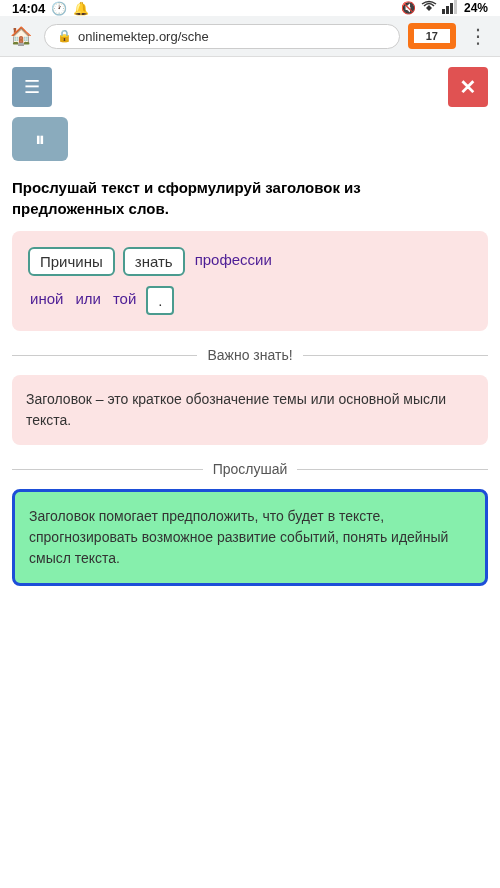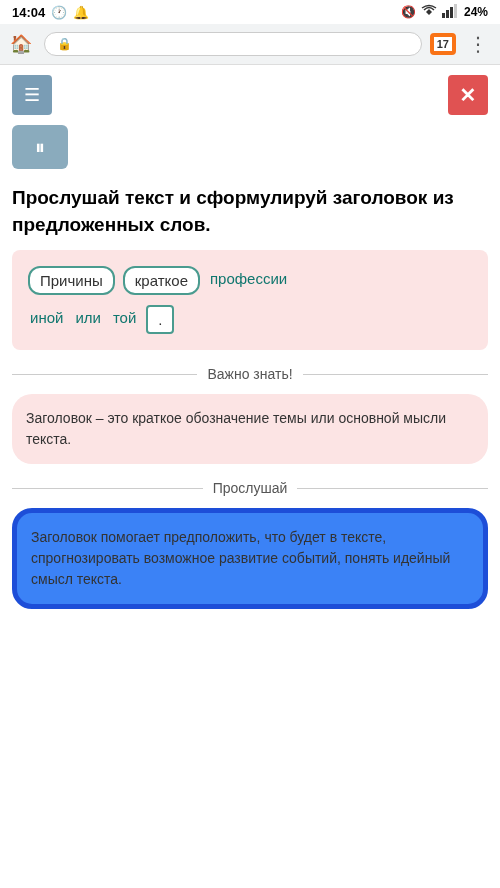--- a/index.html
+++ b/index.html
@@ -14,21 +14,21 @@
 
     
     .status-bar {
       display: flex;
       align-items: center;
       justify-content: space-between;
       padding: 6px 12px;
       background: #fff;
       font-size: 13px;
       font-weight: bold;
-      height: 24px;
+      height: 16px;
     }
     .status-left { display: flex; align-items: center; gap: 6px; }
     .status-right { display: flex; align-items: center; gap: 4px; font-size: 12px; }
 
     
     .browser-bar {
       display: flex;
       align-items: center;
       padding: 6px 8px;
       background: #f1f3f4;
@@ -48,23 +48,23 @@
       padding: 4px 12px;
       display: flex;
       align-items: center;
       gap: 6px;
       font-size: 13px;
       color: #333;
     }
     .browser-url-bar .lock-icon { font-size: 12px; color: #555; }
     .browser-tab-count {
       background: #fff;
-      border: 4px solid #f97316;
-      border-radius: 4px;
-      padding: 1px 3px;
+      border: 6px solid #f97316;
+      border-radius: 4px;
+      padding: 1px 12px;
       font-size: 11px;
       font-weight: bold;
       color: #333;
     }
     .browser-menu-btn { font-size: 20px; color: #555; padding: 0 4px; }
 
     
     .page-content {
       padding: 0;
     }
@@ -103,52 +103,52 @@
       background: #8aabbd;
       border-radius: 6px;
       width: 56px; height: 44px;
       display: flex; align-items: center; justify-content: center;
       color: #fff; font-size: 20px;
     }
 
     
     .task-description {
       padding: 0 28px 12px 12px;
-      font-size: 19px;
+      font-size: 15px;
       font-weight: bold;
       line-height: 1.4;
     }
 
     
     .word-selection-box {
       margin: 0 12px 16px 12px;
       background: #fce4e4;
       border-radius: 8px;
       padding: 16px;
     }
     .word-row {
       display: flex;
       flex-wrap: wrap;
       gap: 8px;
       margin-bottom: 10px;
     }
     .word-row:last-child { margin-bottom: 0; }
     .word-tag {
       border: 2px solid #4a9b8f;
-      border-radius: 12px;
+      border-radius: 6px;
       padding: 4px 10px;
       font-size: 15px;
       background: #fff;
       color: #333;
     }
     .word-tag.plain {
       border: none;
       background: transparent;
       font-size: 15px;
-      color: #0f766e;
+      color: #4c1d95;
       padding: 4px 2px;
     }
     .word-tag.period {
       border: 2px solid #4a9b8f;
       border-radius: 4px;
       padding: 4px 8px;
       font-size: 15px;
       background: #fff;
       color: #333;
       min-width: 28px;
@@ -170,33 +170,33 @@
     }
     .divider-label {
       font-size: 14px;
       color: #555;
       white-space: nowrap;
     }
 
     
     .info-box {
       margin: 0 12px 16px 12px;
-      border-radius: 20px;
+      border-radius: 8px;
       padding: 14px;
       font-size: 14px;
       line-height: 1.5;
     }
     .info-box.pink {
       background: #fce4e4;
       color: #333;
     }
     .info-box.yellow {
-      background: #3b82f6;
-      color: #333;
-      border: 5px solid #1d4ed8;
+      background: #86efac;
+      color: #333;
+      border: 3px solid #1d4ed8;
     }
   </style>
 </head>
 <body>
 
 <div class="status-bar">
   <div class="status-left">
     <span>14:04</span>
     <span>🕐</span>
     <span>🔔</span>
@@ -219,20 +219,21 @@
       </svg>
     </span>
     <span>24%</span>
   </div>
 </div>
 
 <div class="browser-bar">
   <div class="browser-home-btn">🏠</div>
   <div class="browser-url-bar">
     <span class="lock-icon">🔒</span>
+    <span>onlinemektep.org/sche</span>
   </div>
   <div class="browser-tab-count">17</div>
   <div class="browser-menu-btn">⋮</div>
 </div>
 
 <div class="page-content">
 
   <div class="top-nav">
     <div class="hamburger-btn">
       <span>☰</span>
@@ -245,21 +246,21 @@
 
   <div class="audio-player">
     <span>⏸</span>
   </div>
 
   <div class="task-description">Прослушай текст и сформулируй заголовок из предложенных слов.</div>
 
   <div class="word-selection-box">
     <div class="word-row">
       <span class="word-tag">Причины</span>
-      <span class="word-tag">краткое</span>
+      <span class="word-tag">знать</span>
       <span class="word-tag plain">профессии</span>
     </div>
     <div class="word-row">
       <span class="word-tag plain">иной</span>
       <span class="word-tag plain">или</span>
       <span class="word-tag plain">той</span>
       <span class="word-tag period">.</span>
     </div>
   </div>
 

